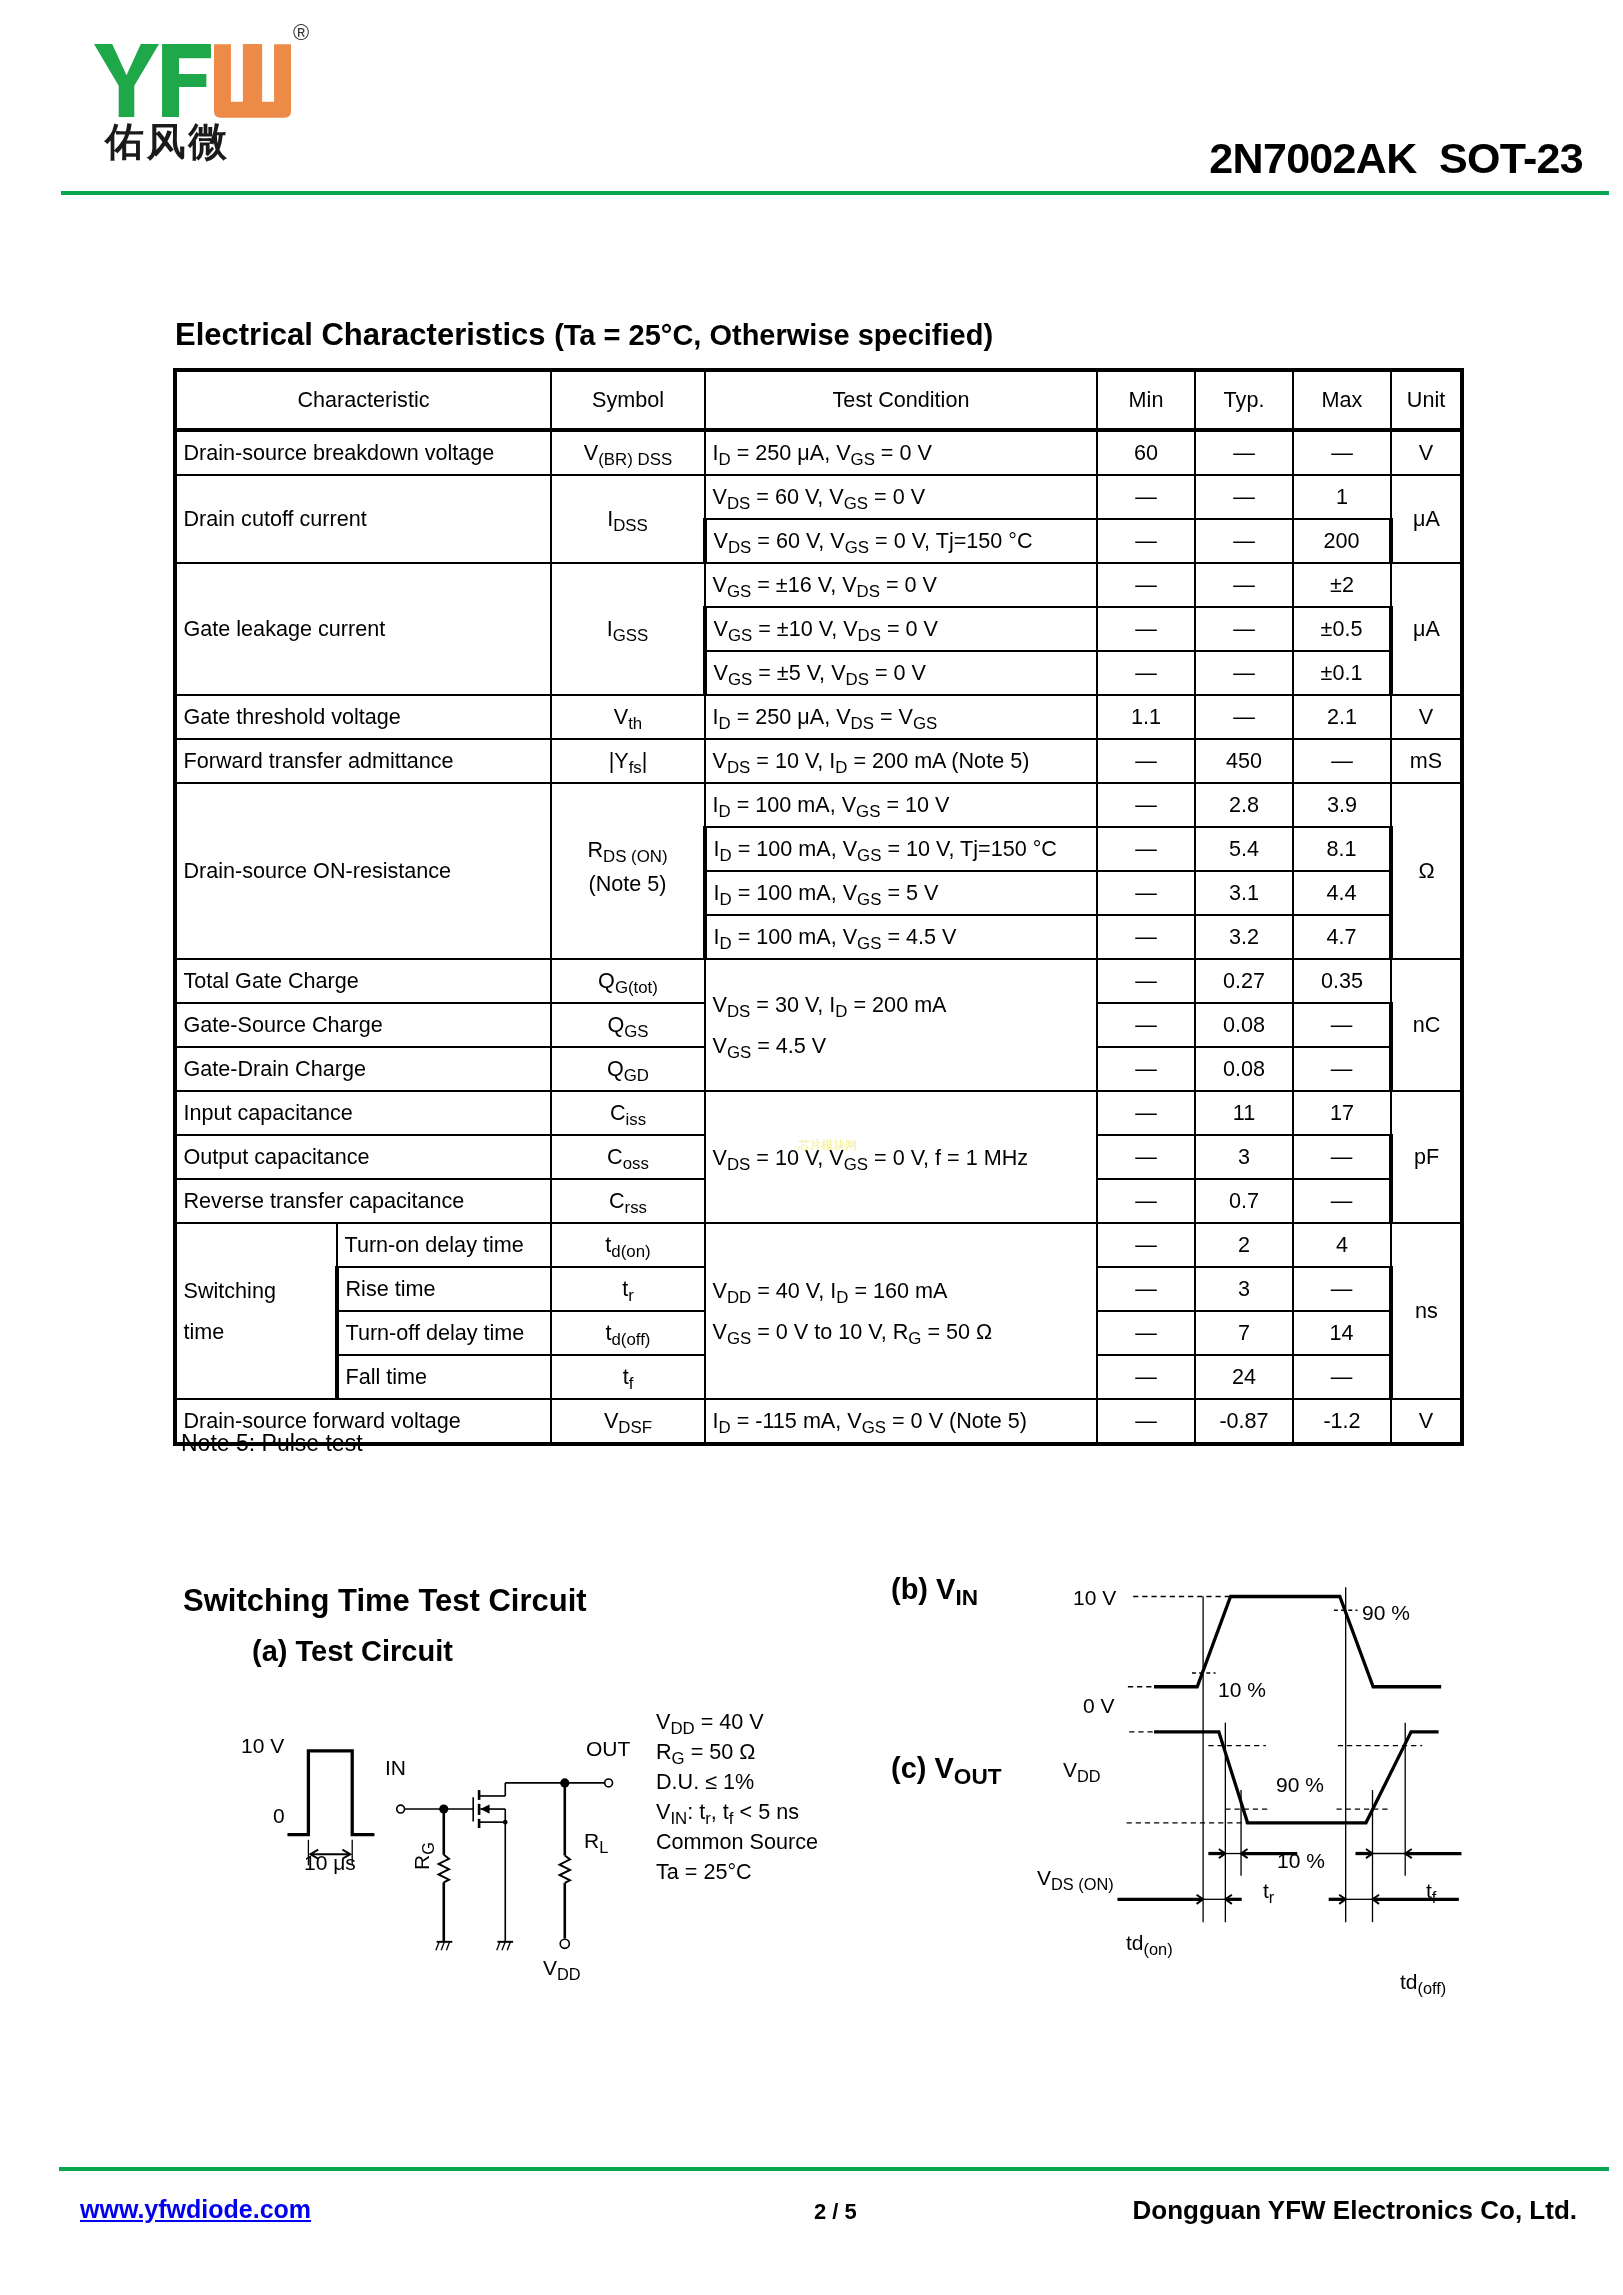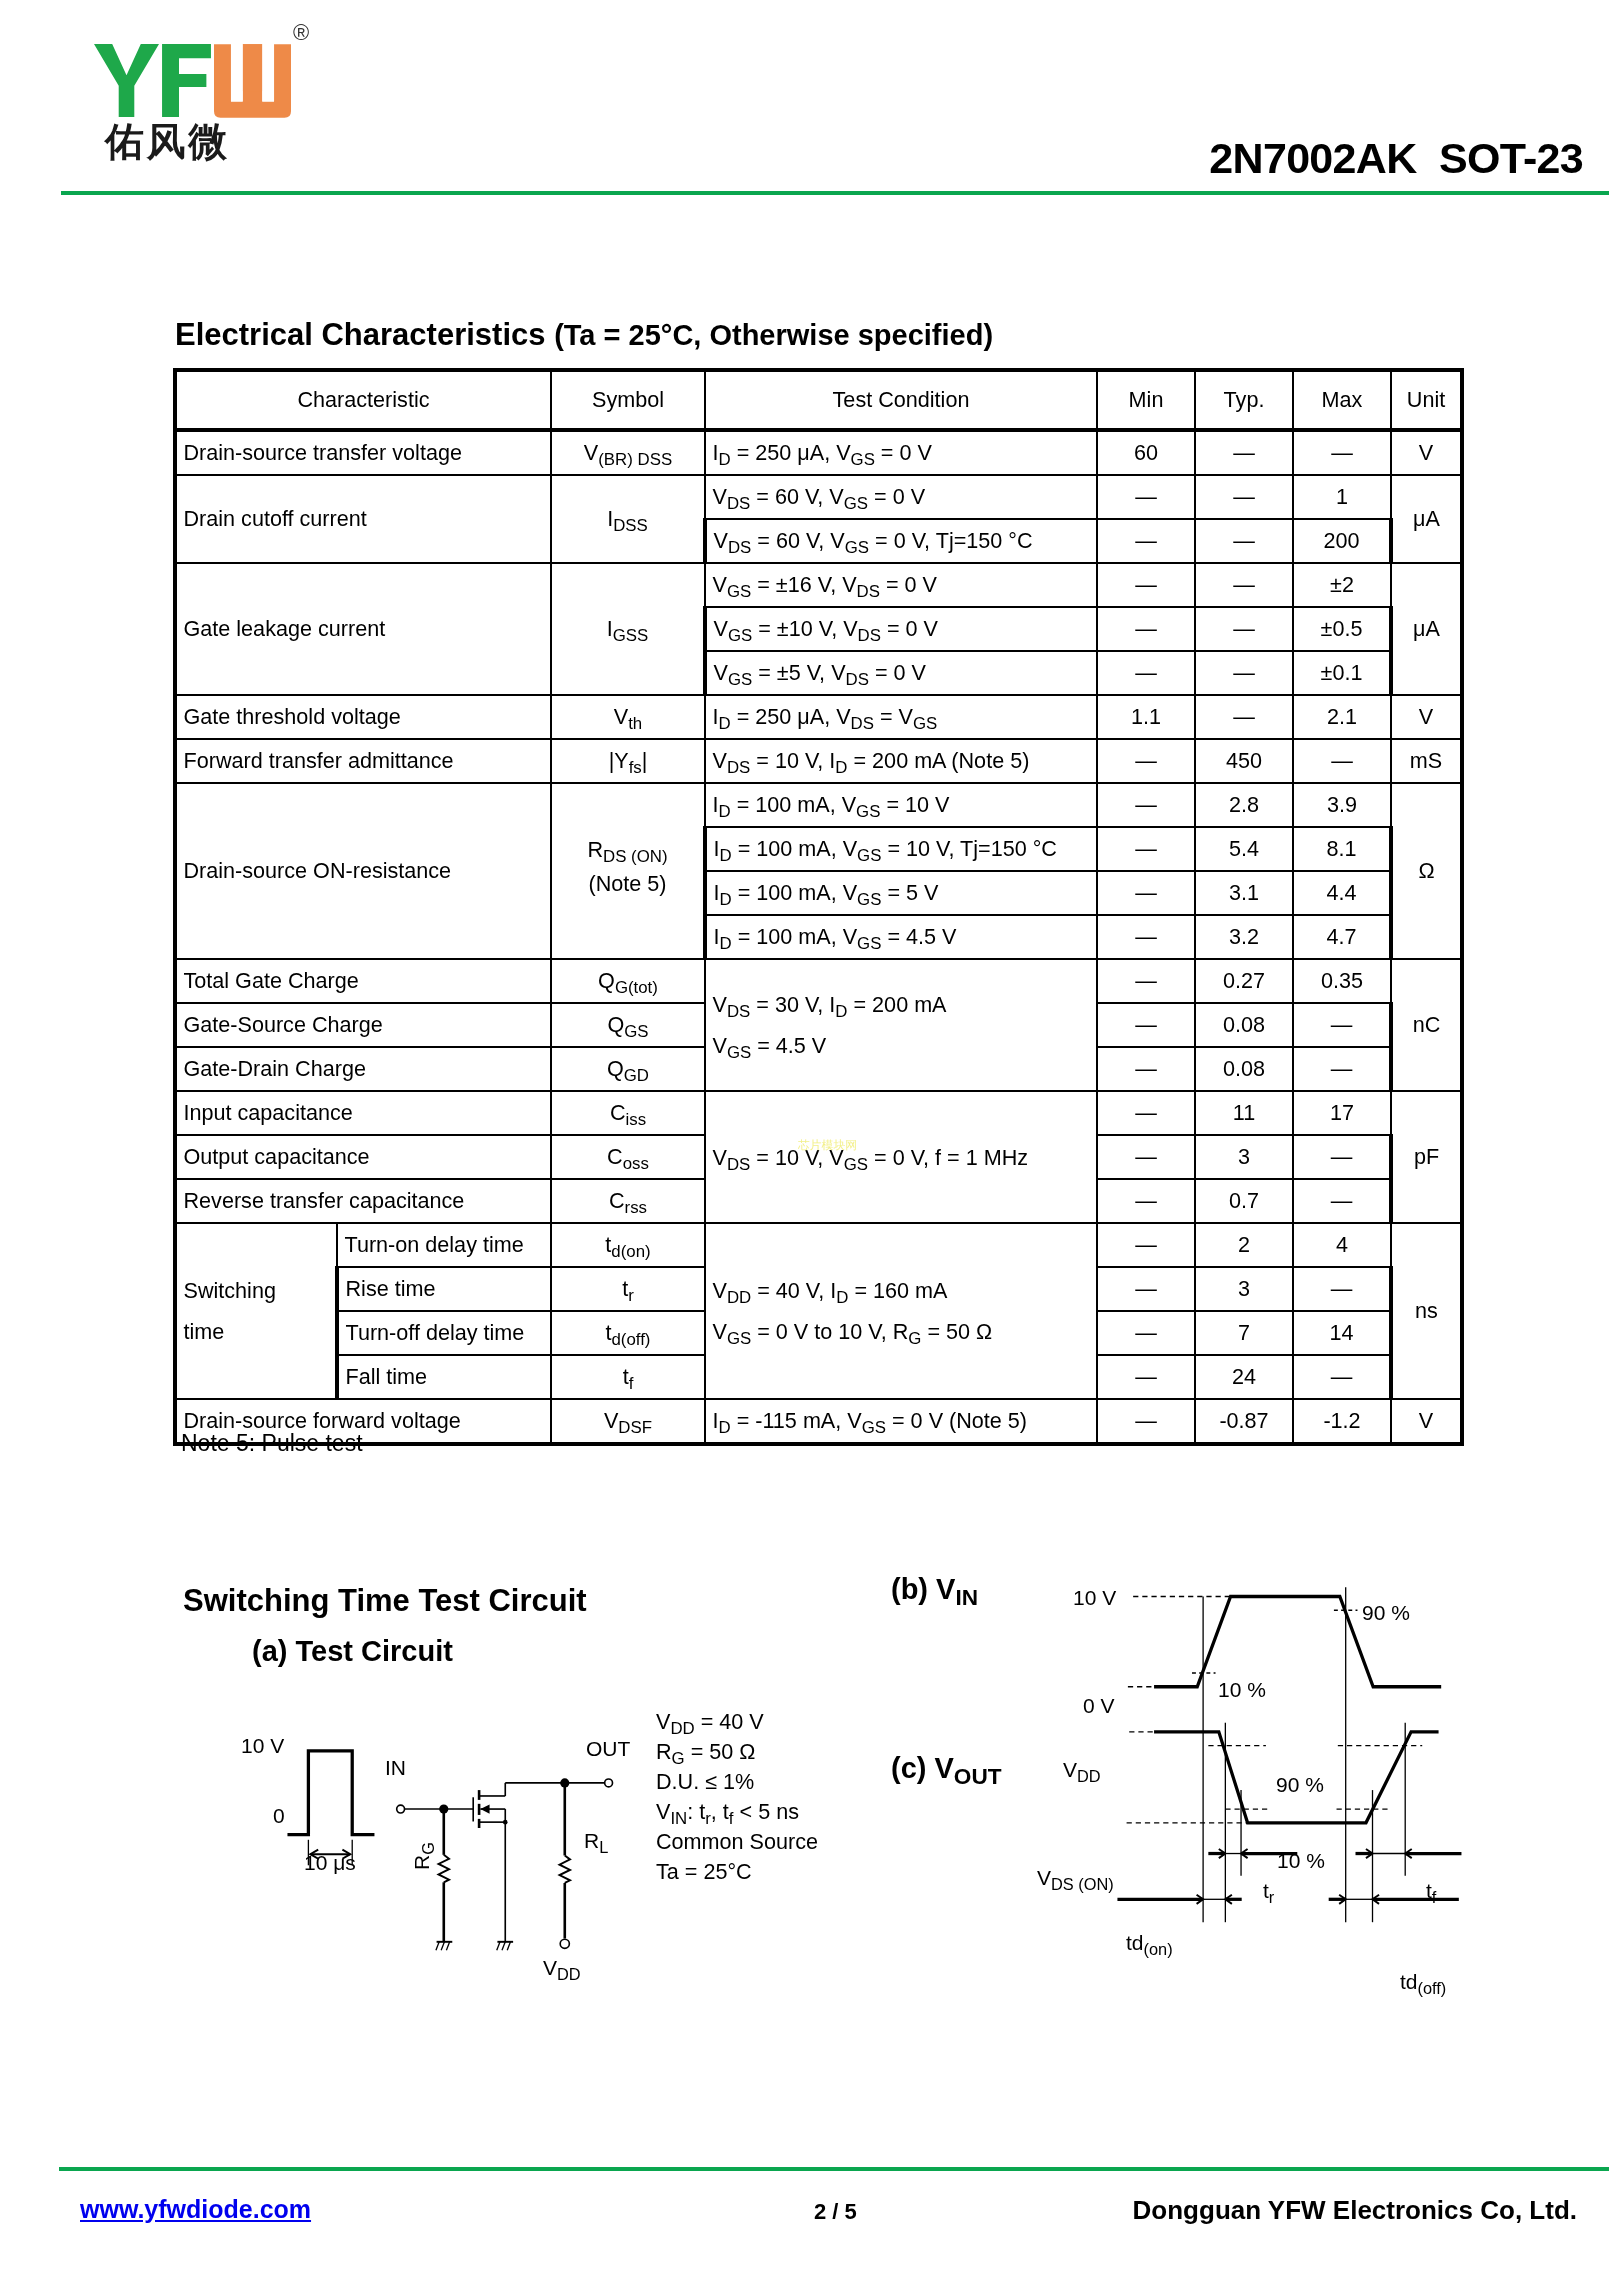--- a/index.html
+++ b/index.html
@@ -86,21 +86,21 @@
       <th class="c">Symbol</th>
       <th class="c">Test Condition</th>
       <th class="c">Min</th>
       <th class="c">Typ.</th>
       <th class="c">Max</th>
       <th class="c">Unit</th>
     </tr>
   </thead>
   <tbody id="tbody">
       <tr>
-        <td class="l" colspan="2" rowspan="1">Drain-source transfer voltage</td>
+        <td class="l" colspan="2" rowspan="1">Drain-source breakdown voltage</td>
         <td class="c" rowspan="1"><span>V</span><sub>(BR) DSS</sub></td>
         <td class="l"><span>I<sub>D</sub> = 250 μA, </span><span>V<sub>GS</sub> = 0 V</span></td>
         <td class="c">60</td>
         <td class="c">—</td>
         <td class="c">—</td>
         <td class="c" rowspan="1">V</td>
       </tr>
       <tr>
         <td class="l" colspan="2" rowspan="2">Drain cutoff current</td>
         <td class="c" rowspan="2"><span>I</span><sub>DSS</sub></td>

